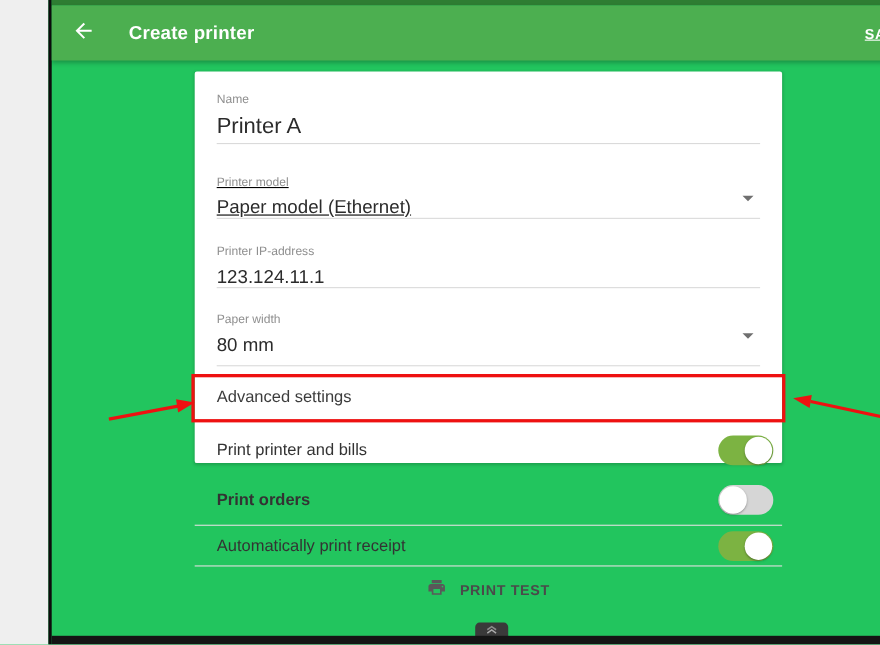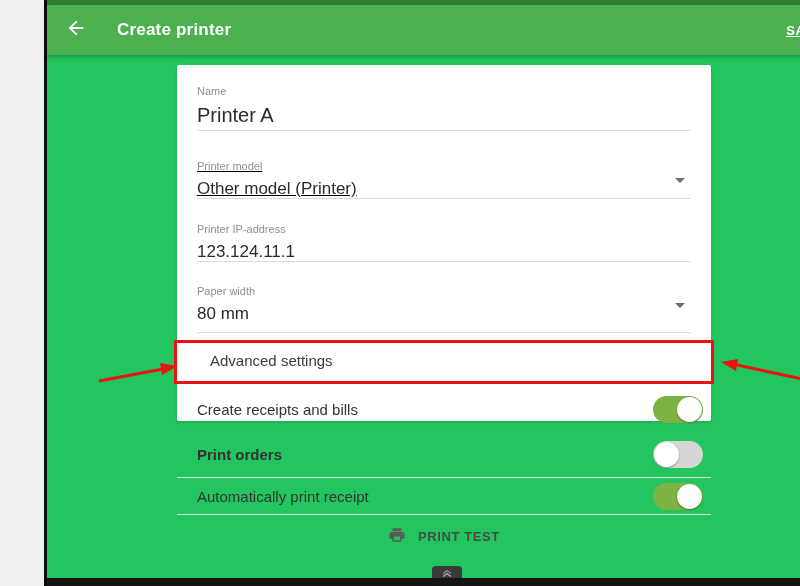--- a/index.html
+++ b/index.html
@@ -22,21 +22,21 @@
   .f2{padding-top:29px;height:68px;text-decoration:underline;}
   .f3{padding-top:24px;height:63px;}
   .f4{padding-top:23px;height:71px;}
   .field-label{font-size:11px;color:#8f8f8f;line-height:13px;display:block;}
   .field-value-row{display:flex;align-items:flex-start;justify-content:space-between;margin-top:5px;}
   .value-lg{font-size:20px;color:#2b2b2b;line-height:24px;}
   .value-md{font-size:17px;color:#2b2b2b;line-height:21px;}
   .caret{width:0;height:0;border-left:5px solid transparent;border-right:5px solid transparent;
          border-top:5px solid #6f6f6f;margin-right:6px;}
   .row{display:flex;align-items:center;box-sizing:border-box;}
-  .row-advanced{height:55px;padding:0 33px;cursor:pointer;}
+  .row-advanced{height:55px;padding:0 20px;cursor:pointer;}
   .row-advanced .row-label{color:#3c3c3c;}
   .row-label{font-size:15px;color:#333;}
   .toggle-row{justify-content:space-between;padding:0 8px 0 20px;}
   .tr1{height:43px;}.tr2{height:46px;font-weight:bold;}.tr3{height:36px;}
   .divider{height:1px;background:#e0e0e0;}
   .switch{position:relative;width:50px;height:27px;border-radius:14px;display:inline-block;cursor:pointer;flex:none;}
   .switch.on{background:#7cb342;}
   .switch.off{background:#d6d6d6;}
   .knob{position:absolute;top:1px;width:25px;height:25px;border-radius:50%;background:#fff;
         box-shadow:0 1px 2px rgba(0,0,0,.35);}
@@ -76,21 +76,21 @@
       <div class="field f1">
         <span class="field-label">Name</span>
         <div class="field-value-row">
           <span class="value-lg">Printer A</span>
         </div>
       </div>
 
       <div class="field f2">
         <span class="field-label">Printer model</span>
         <div class="field-value-row">
-          <span class="value-md">Other model (Printer)</span>
+          <span class="value-md">Paper model (Ethernet)</span>
           <span class="caret"></span>
         </div>
       </div>
 
       <div class="field f3">
         <span class="field-label">Printer IP-address</span>
         <div class="field-value-row">
           <span class="value-md">123.124.11.1</span>
         </div>
       </div>
@@ -101,21 +101,21 @@
           <span class="value-md">80 mm</span>
           <span class="caret"></span>
         </div>
       </div>
 
       <div class="row row-advanced">
         <span class="row-label">Advanced settings</span>
       </div>
 
       <div class="row toggle-row tr1">
-        <span class="row-label">Create receipts and bills</span>
+        <span class="row-label">Print printer and bills</span>
         <span class="switch on">
             <span class="knob"></span>
           </span>
       </div>
 
       <div class="row toggle-row tr2">
         <span class="row-label">Print orders</span>
         <span class="switch off">
             <span class="knob"></span>
           </span>

